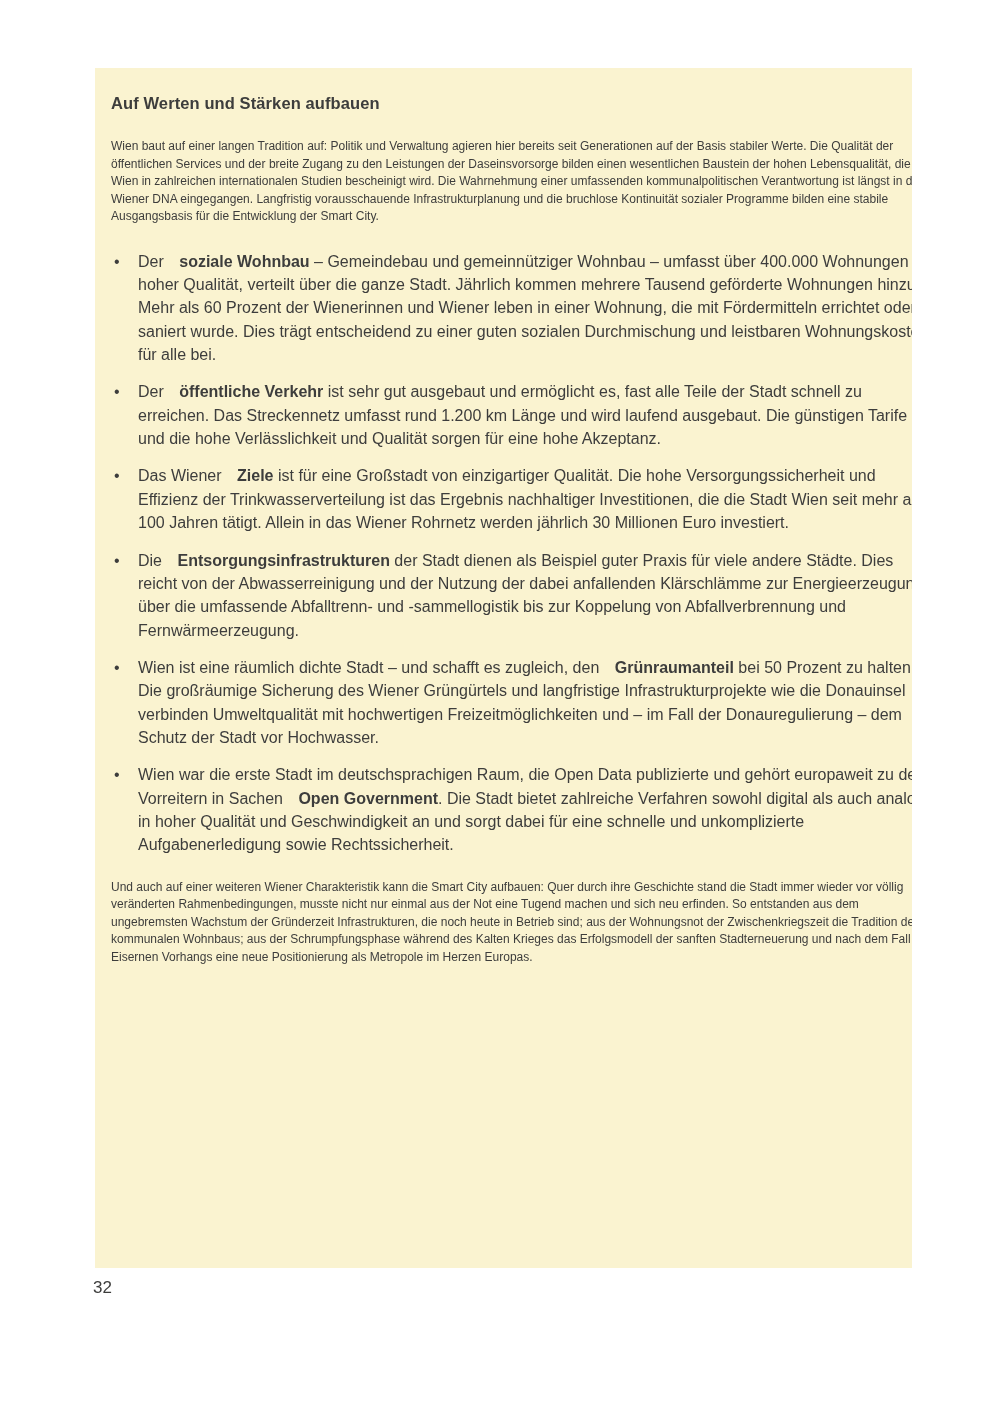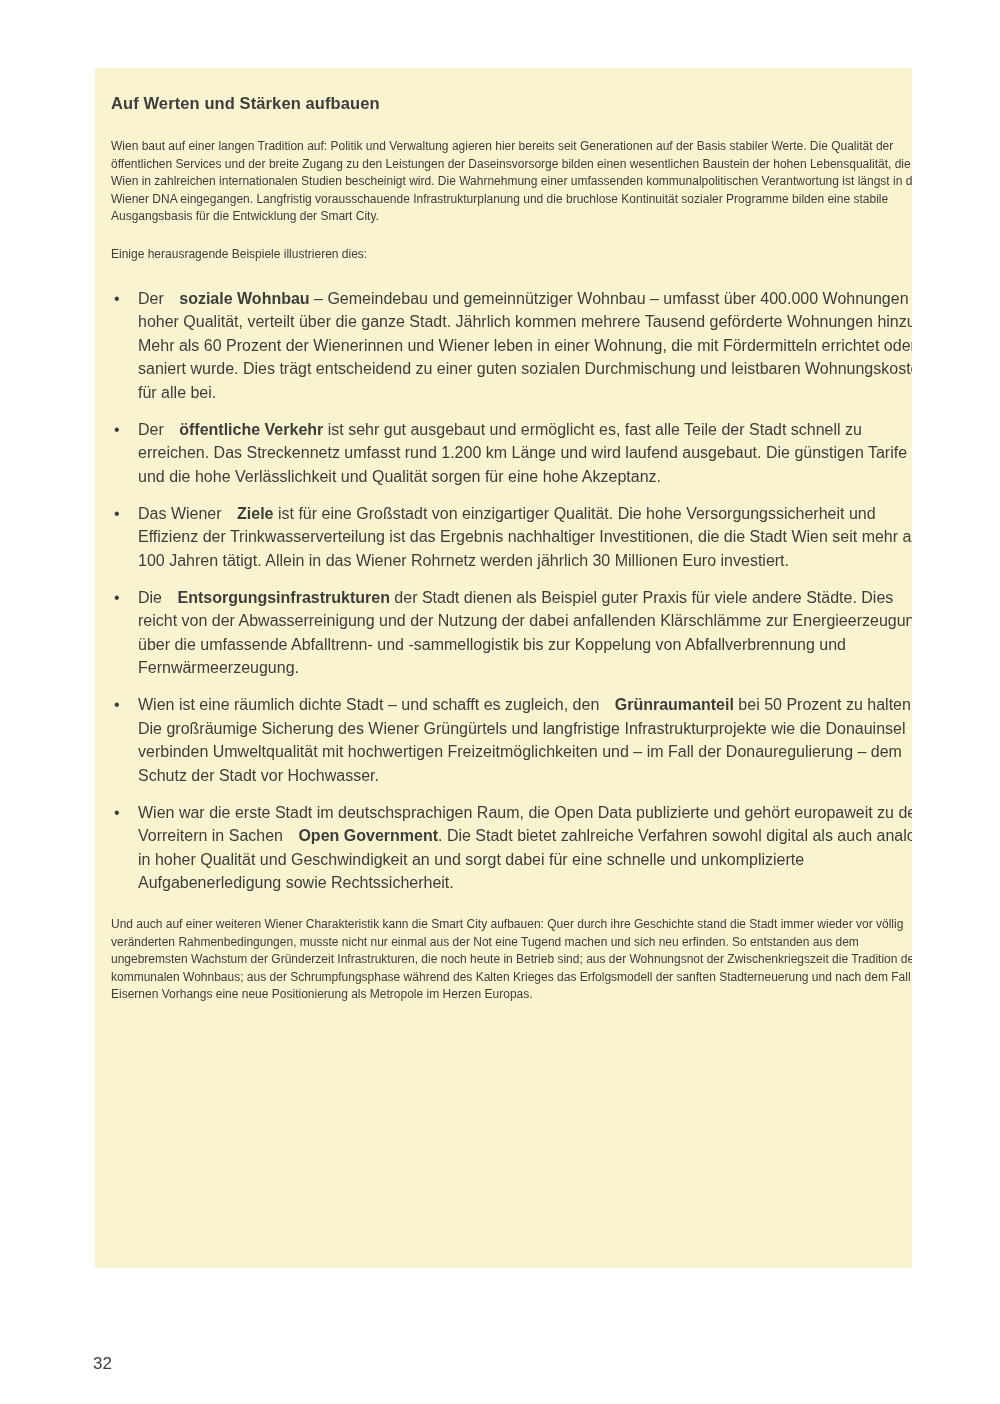--- a/index.html
+++ b/index.html
@@ -58,36 +58,35 @@
   }
   .example .marker {
     position: absolute;
     left: 3px;
     top: 0;
   }
   .example strong { font-weight: bold; margin-left: 11px; }
   .page-number {
     position: absolute;
     left: 93px;
-    top: 1354px;
+    top: 1278px;
     font-size: 17px;
     color: var(--text, #3d3d3c);
   }
 </style>
 </head>
 <body>
 
 <main class="page">
   <section class="content-box">
 
     <h2 class="section-heading">Auf Werten und Stärken aufbauen</h2>
 
     <p class="body-text" lang="de">Wien baut auf einer langen Tradition auf: Politik und Verwaltung agieren hier bereits seit Generationen auf der Basis stabiler Werte. Die Qualität der öffentlichen Services und der breite Zugang zu den Leistungen der Daseinsvorsorge bilden einen wesentlichen Baustein der hohen Lebensqualität, die Wien in zahlreichen internationalen Studien bescheinigt wird. Die Wahrnehmung einer umfassenden kommunalpolitischen Verantwortung ist längst in die Wiener DNA eingegangen. Langfristig vorausschauende Infrastrukturplanung und die bruchlose Kontinuität sozialer Programme bilden eine stabile Ausgangsbasis für die Entwicklung der Smart City.</p>
 
-    <p class="body-text" lang="de">Einige herausragende Beispiele illustrieren dies:</p>
 
     <ul class="examples">
 
       <li class="example" lang="de">
         <span class="marker">•</span>
         <span>Der </span><strong>soziale Wohnbau</strong><span> – Gemeindebau und gemeinnütziger Wohnbau – umfasst über 400.000 Wohnungen in hoher Qualität, verteilt über die ganze Stadt. Jährlich kommen mehrere Tausend geförderte Wohnungen hinzu. Mehr als 60 Prozent der Wienerinnen und Wiener leben in einer Wohnung, die mit Fördermitteln errichtet oder saniert wurde. Dies trägt entscheidend zu einer guten sozialen Durchmischung und leistbaren Wohnungskosten für alle bei.</span>
       </li>
 
       <li class="example" lang="de">
         <span class="marker">•</span>

